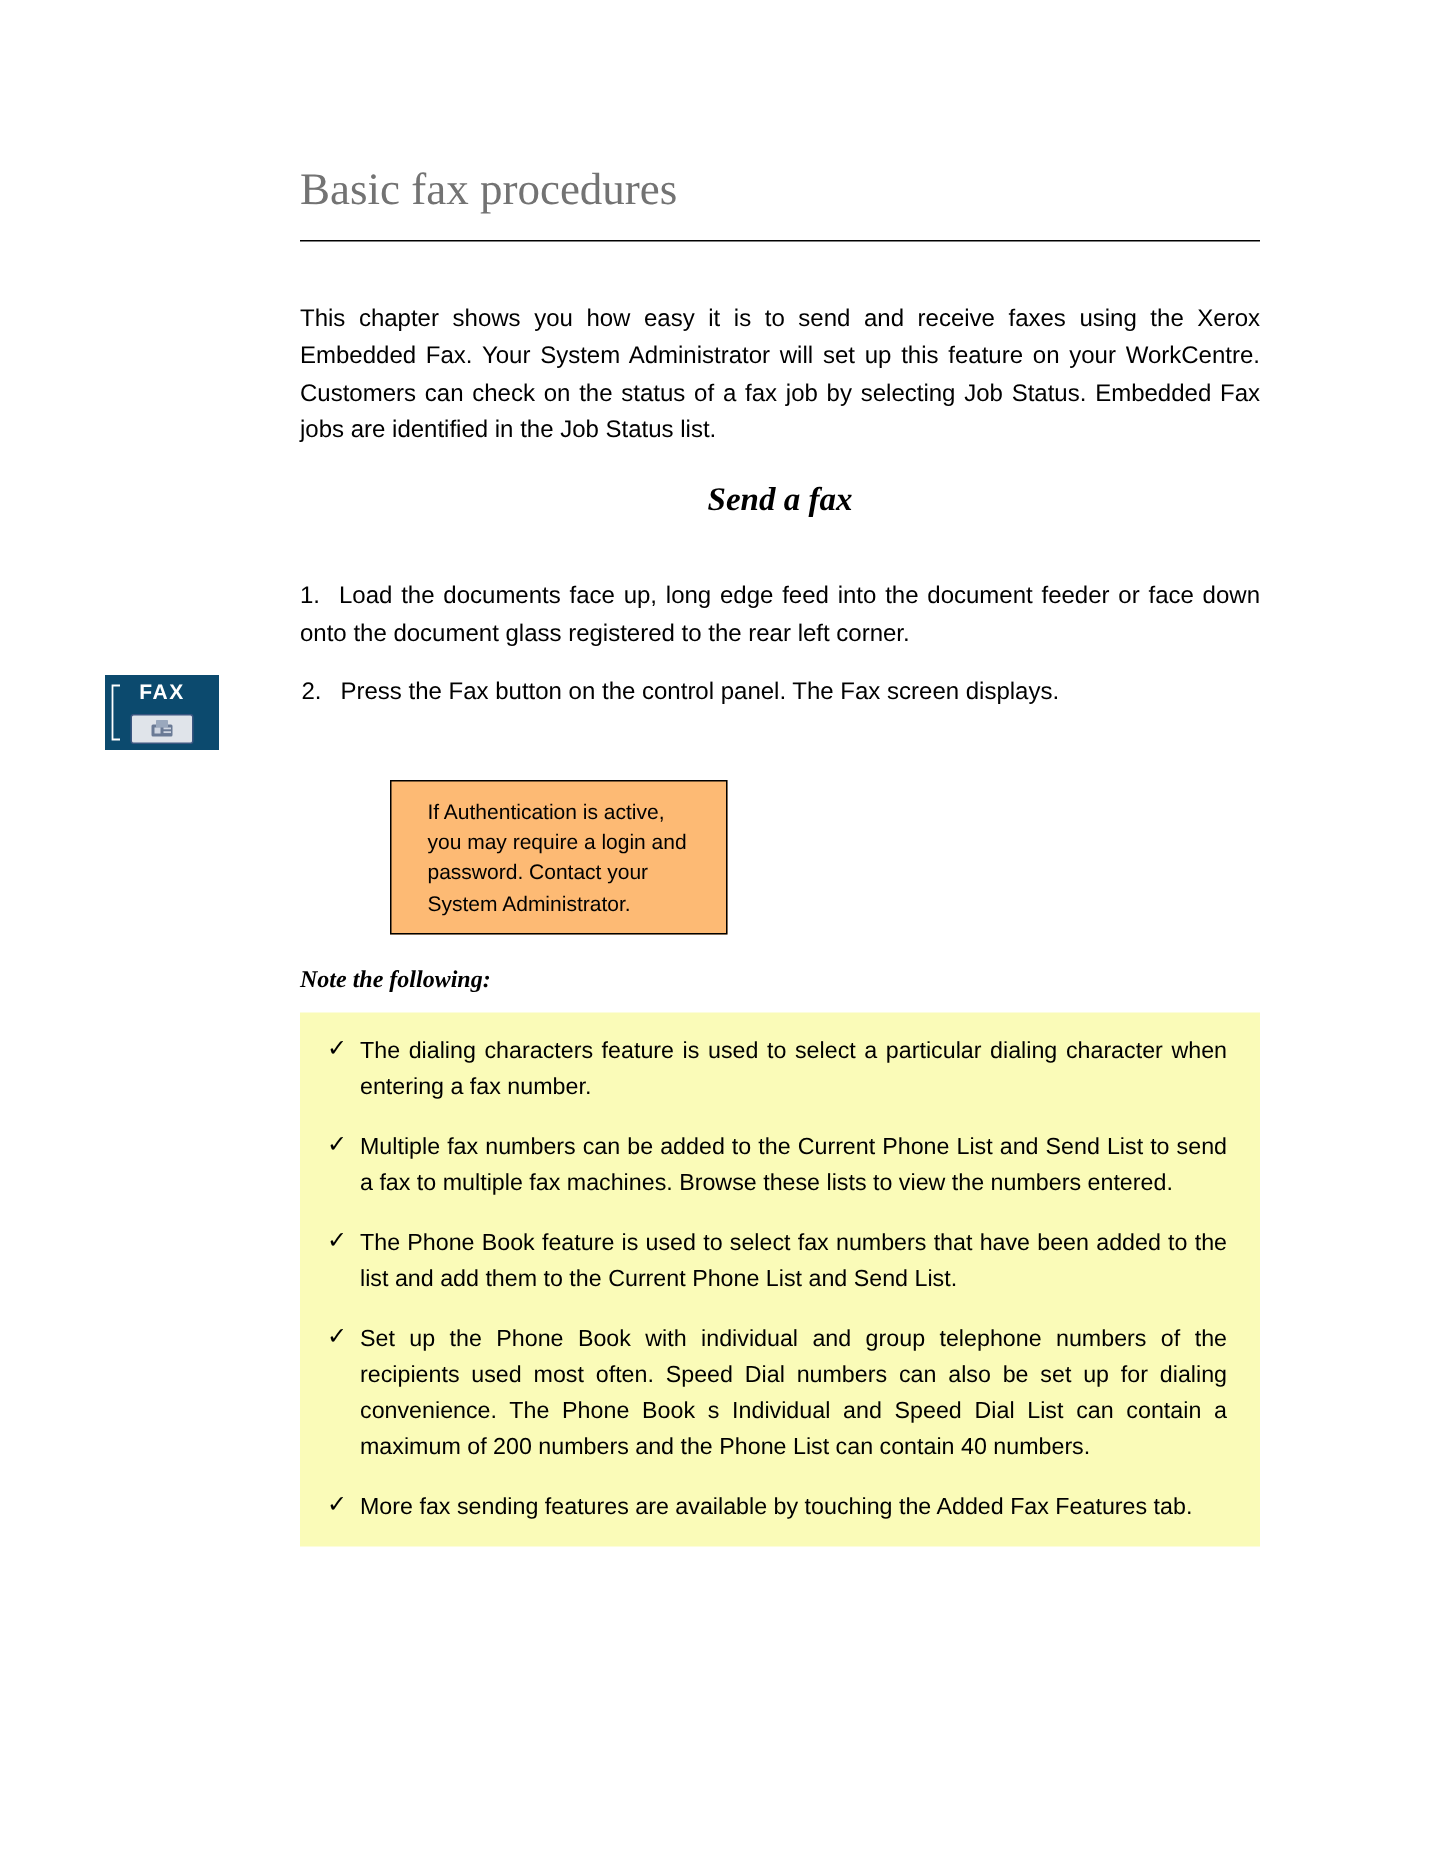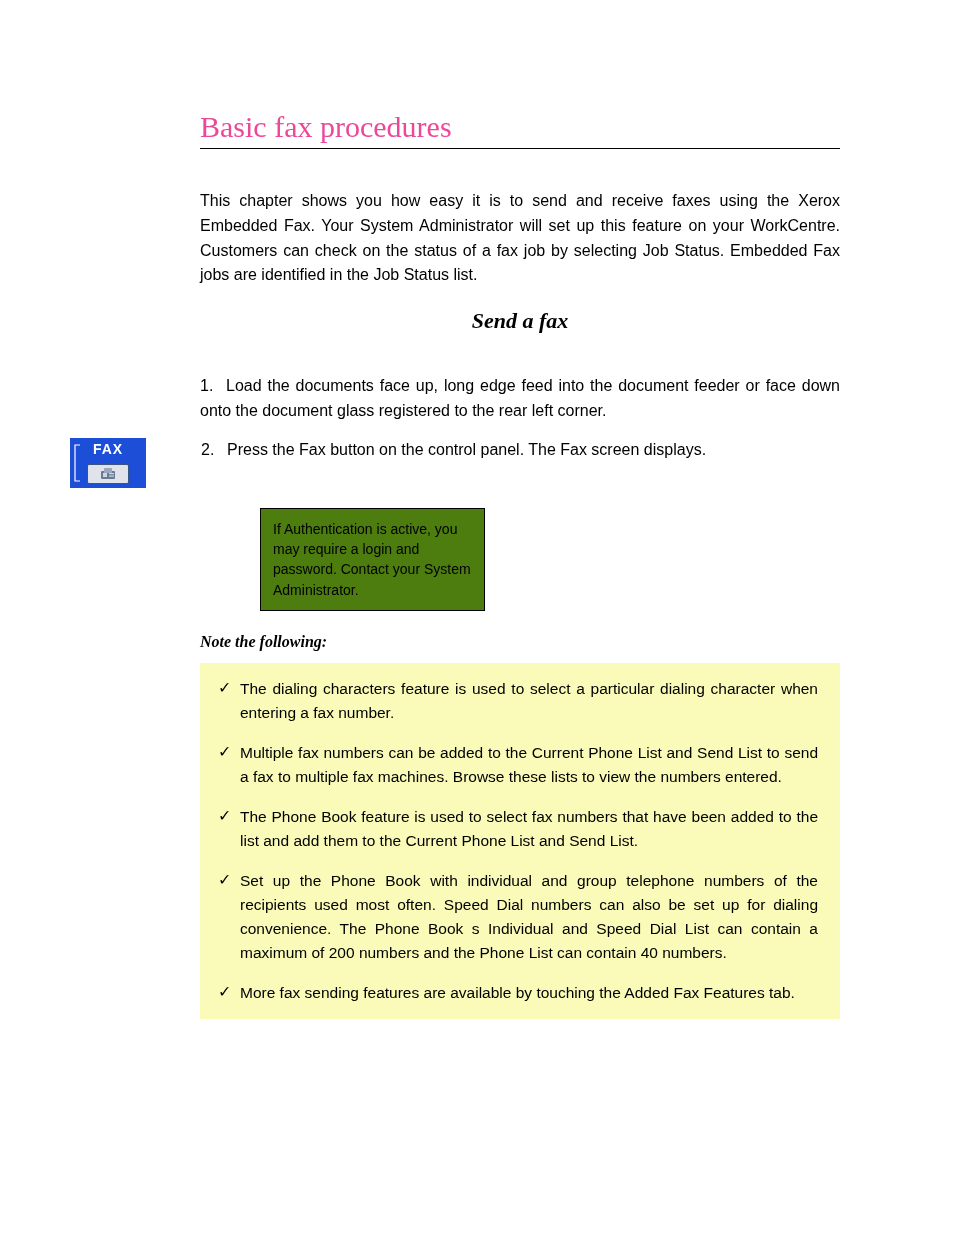--- a/index.html
+++ b/index.html
@@ -14,23 +14,23 @@
   .page {
     position: absolute;
     left: 70px;
     top: 110px;
     width: 770px;
   }
   .page-title {
     font-family: Georgia, 'Times New Roman', serif;
     font-size: 30px;
     font-weight: normal;
-    color: #ec4899;
-    margin-left: 130px;
-    margin-bottom: 4px;
+    color: #737373;
+    margin-left: 130px;
+    margin-bottom: 16px;
   }
   .title-rule {
     border: none;
     border-top: 1.5px solid #000;
     margin-left: 130px;
     width: 640px;
     margin-bottom: 28px;
   }
   .body-text {
     margin-left: 130px;
@@ -54,21 +54,21 @@
     text-align: center;
   }
   .step-row {
     display: flex;
     align-items: flex-start;
     margin-bottom: 20px;
   }
   .fax-button {
     width: 76px;
     height: 50px;
-    background: #1d4ed8;
+    background: #0c4a6e;
     position: relative;
     flex-shrink: 0;
     margin-right: 55px;
   }
   .fax-label {
     color: #ffffff;
     font-weight: bold;
     font-size: 14px;
     text-align: center;
     padding-top: 3px;
@@ -104,22 +104,22 @@
   }
   .step-num {
     display: inline-block;
     width: 26px;
     font-weight: normal;
   }
   .info-box {
     margin-left: 190px;
     width: 225px;
     border: 1px solid #000;
-    background: #4d7c0f;
-    padding: 10px 12px;
+    background: #fdba74;
+    padding: 10px 24px;
     font-size: 14px;
     line-height: 1.45;
     margin-bottom: 22px;
     text-align: left;
   }
   .note-lead {
     margin-left: 130px;
     font-family: Georgia, 'Times New Roman', serif;
     font-weight: bold;
     font-style: italic;

